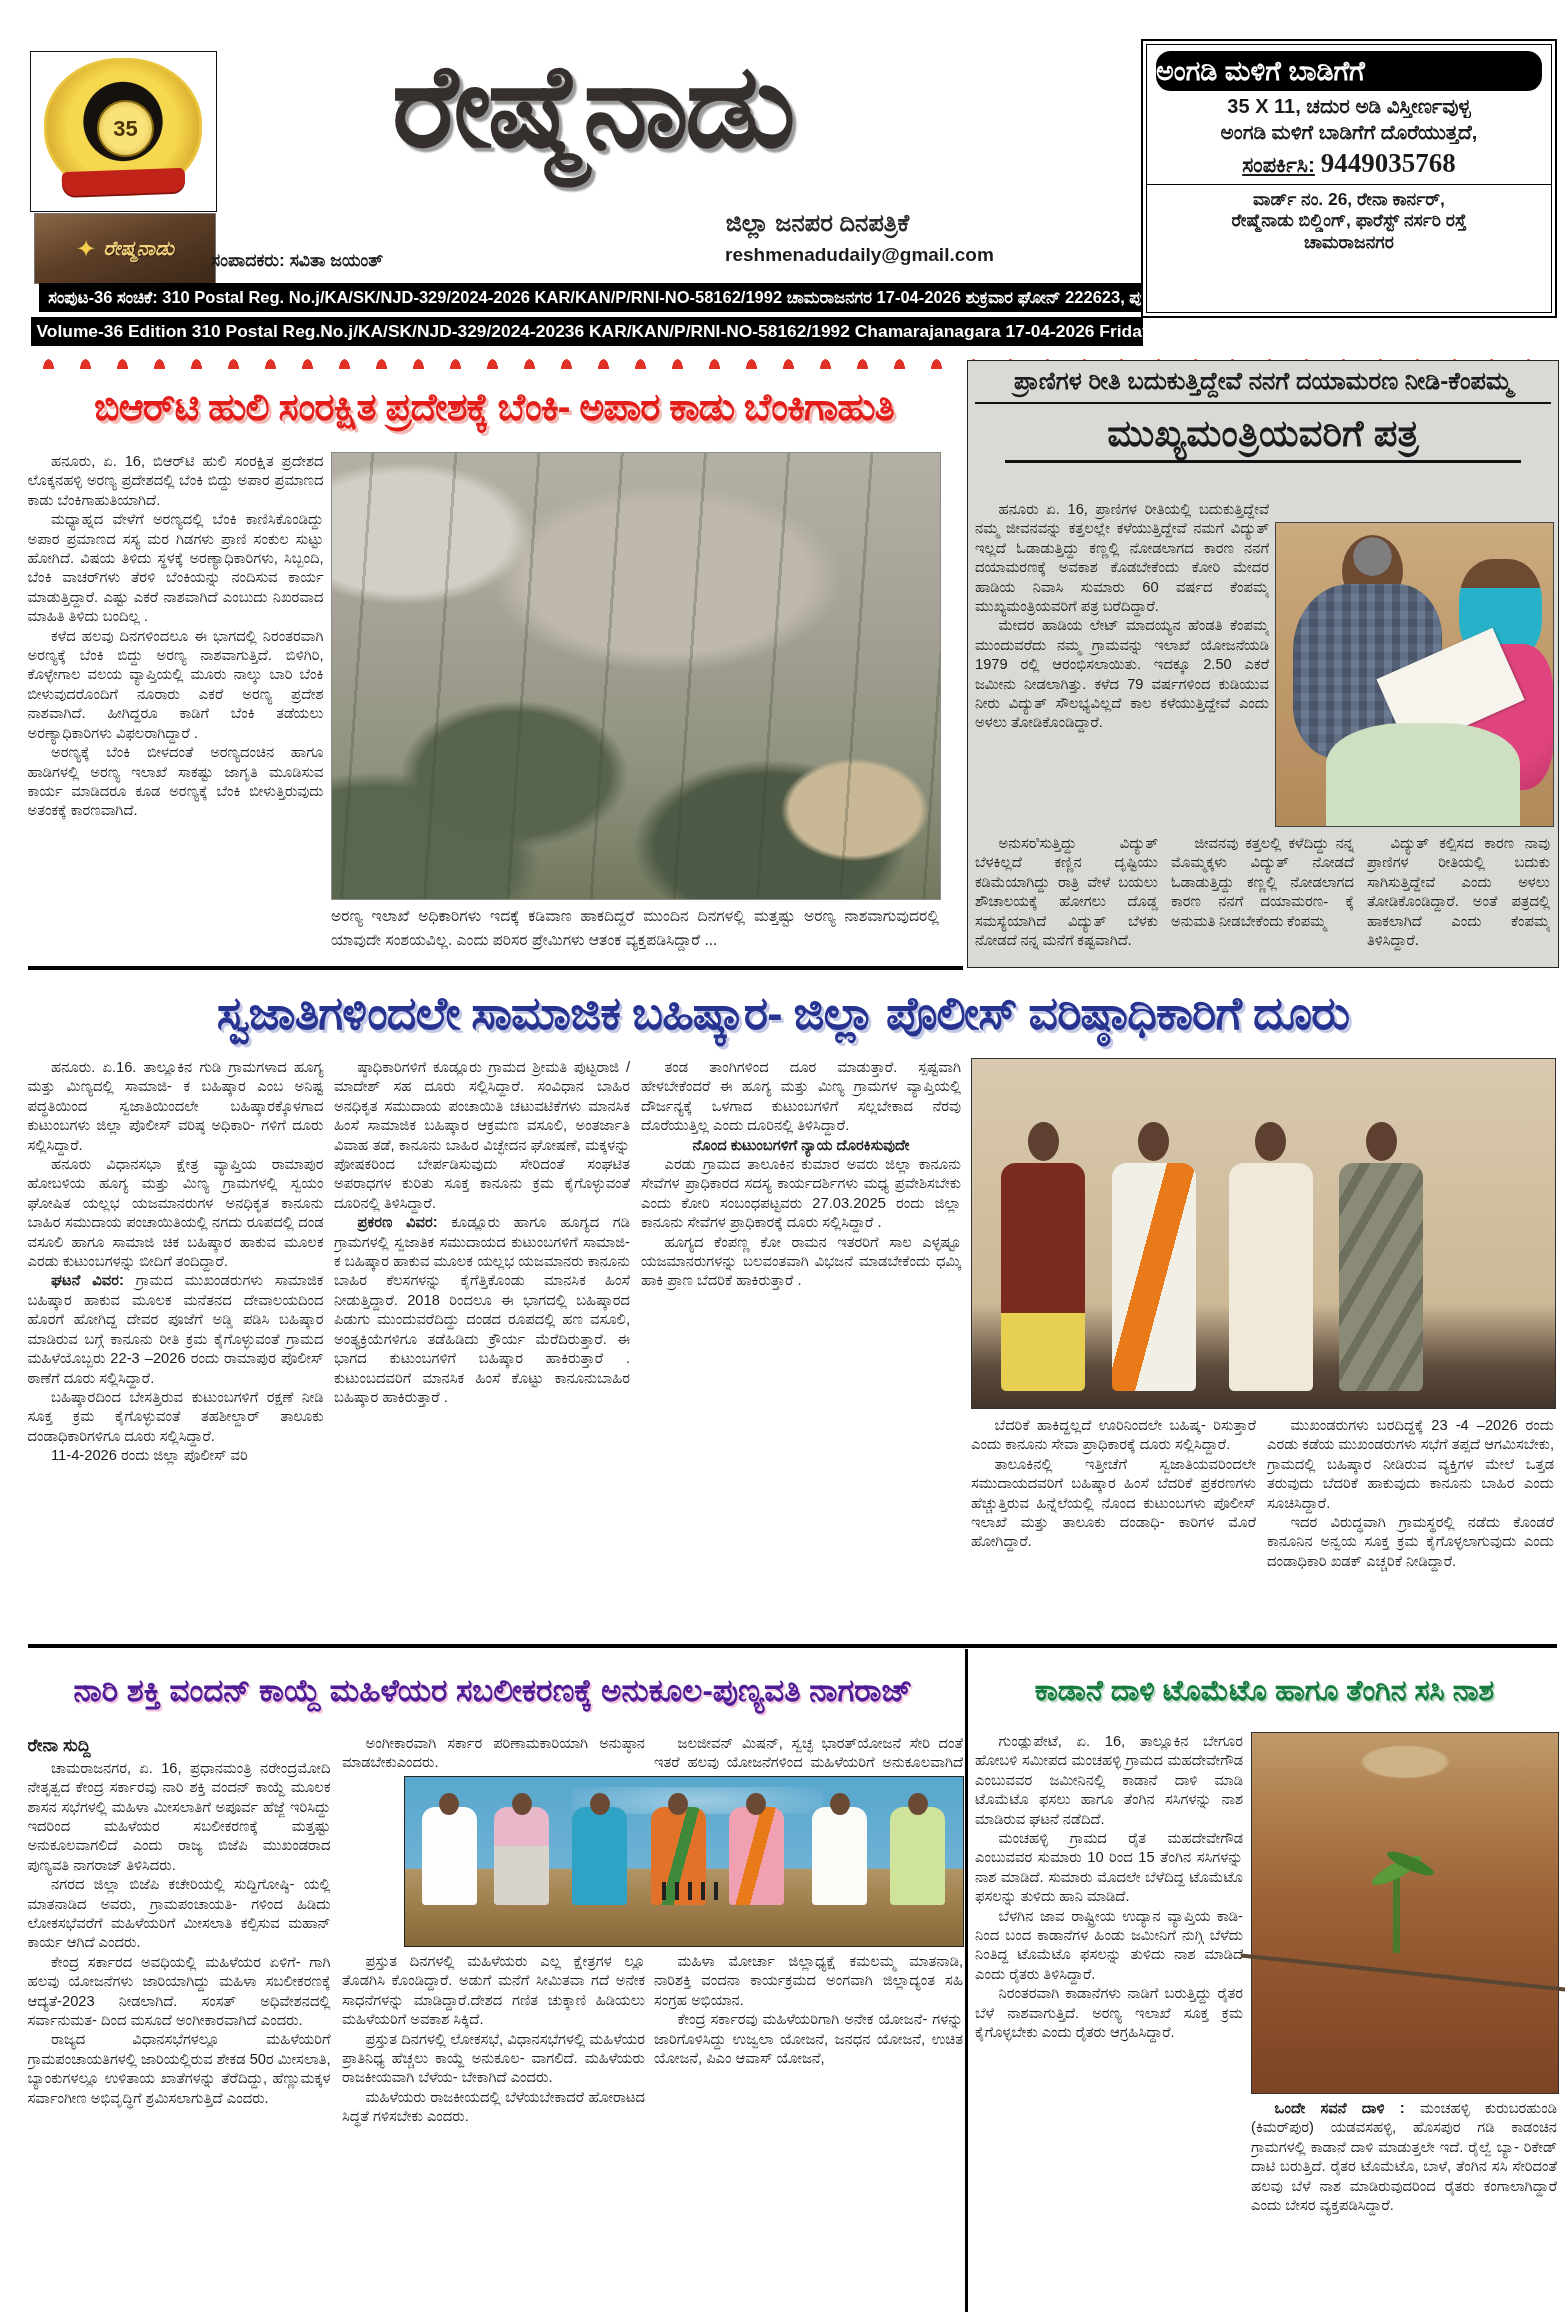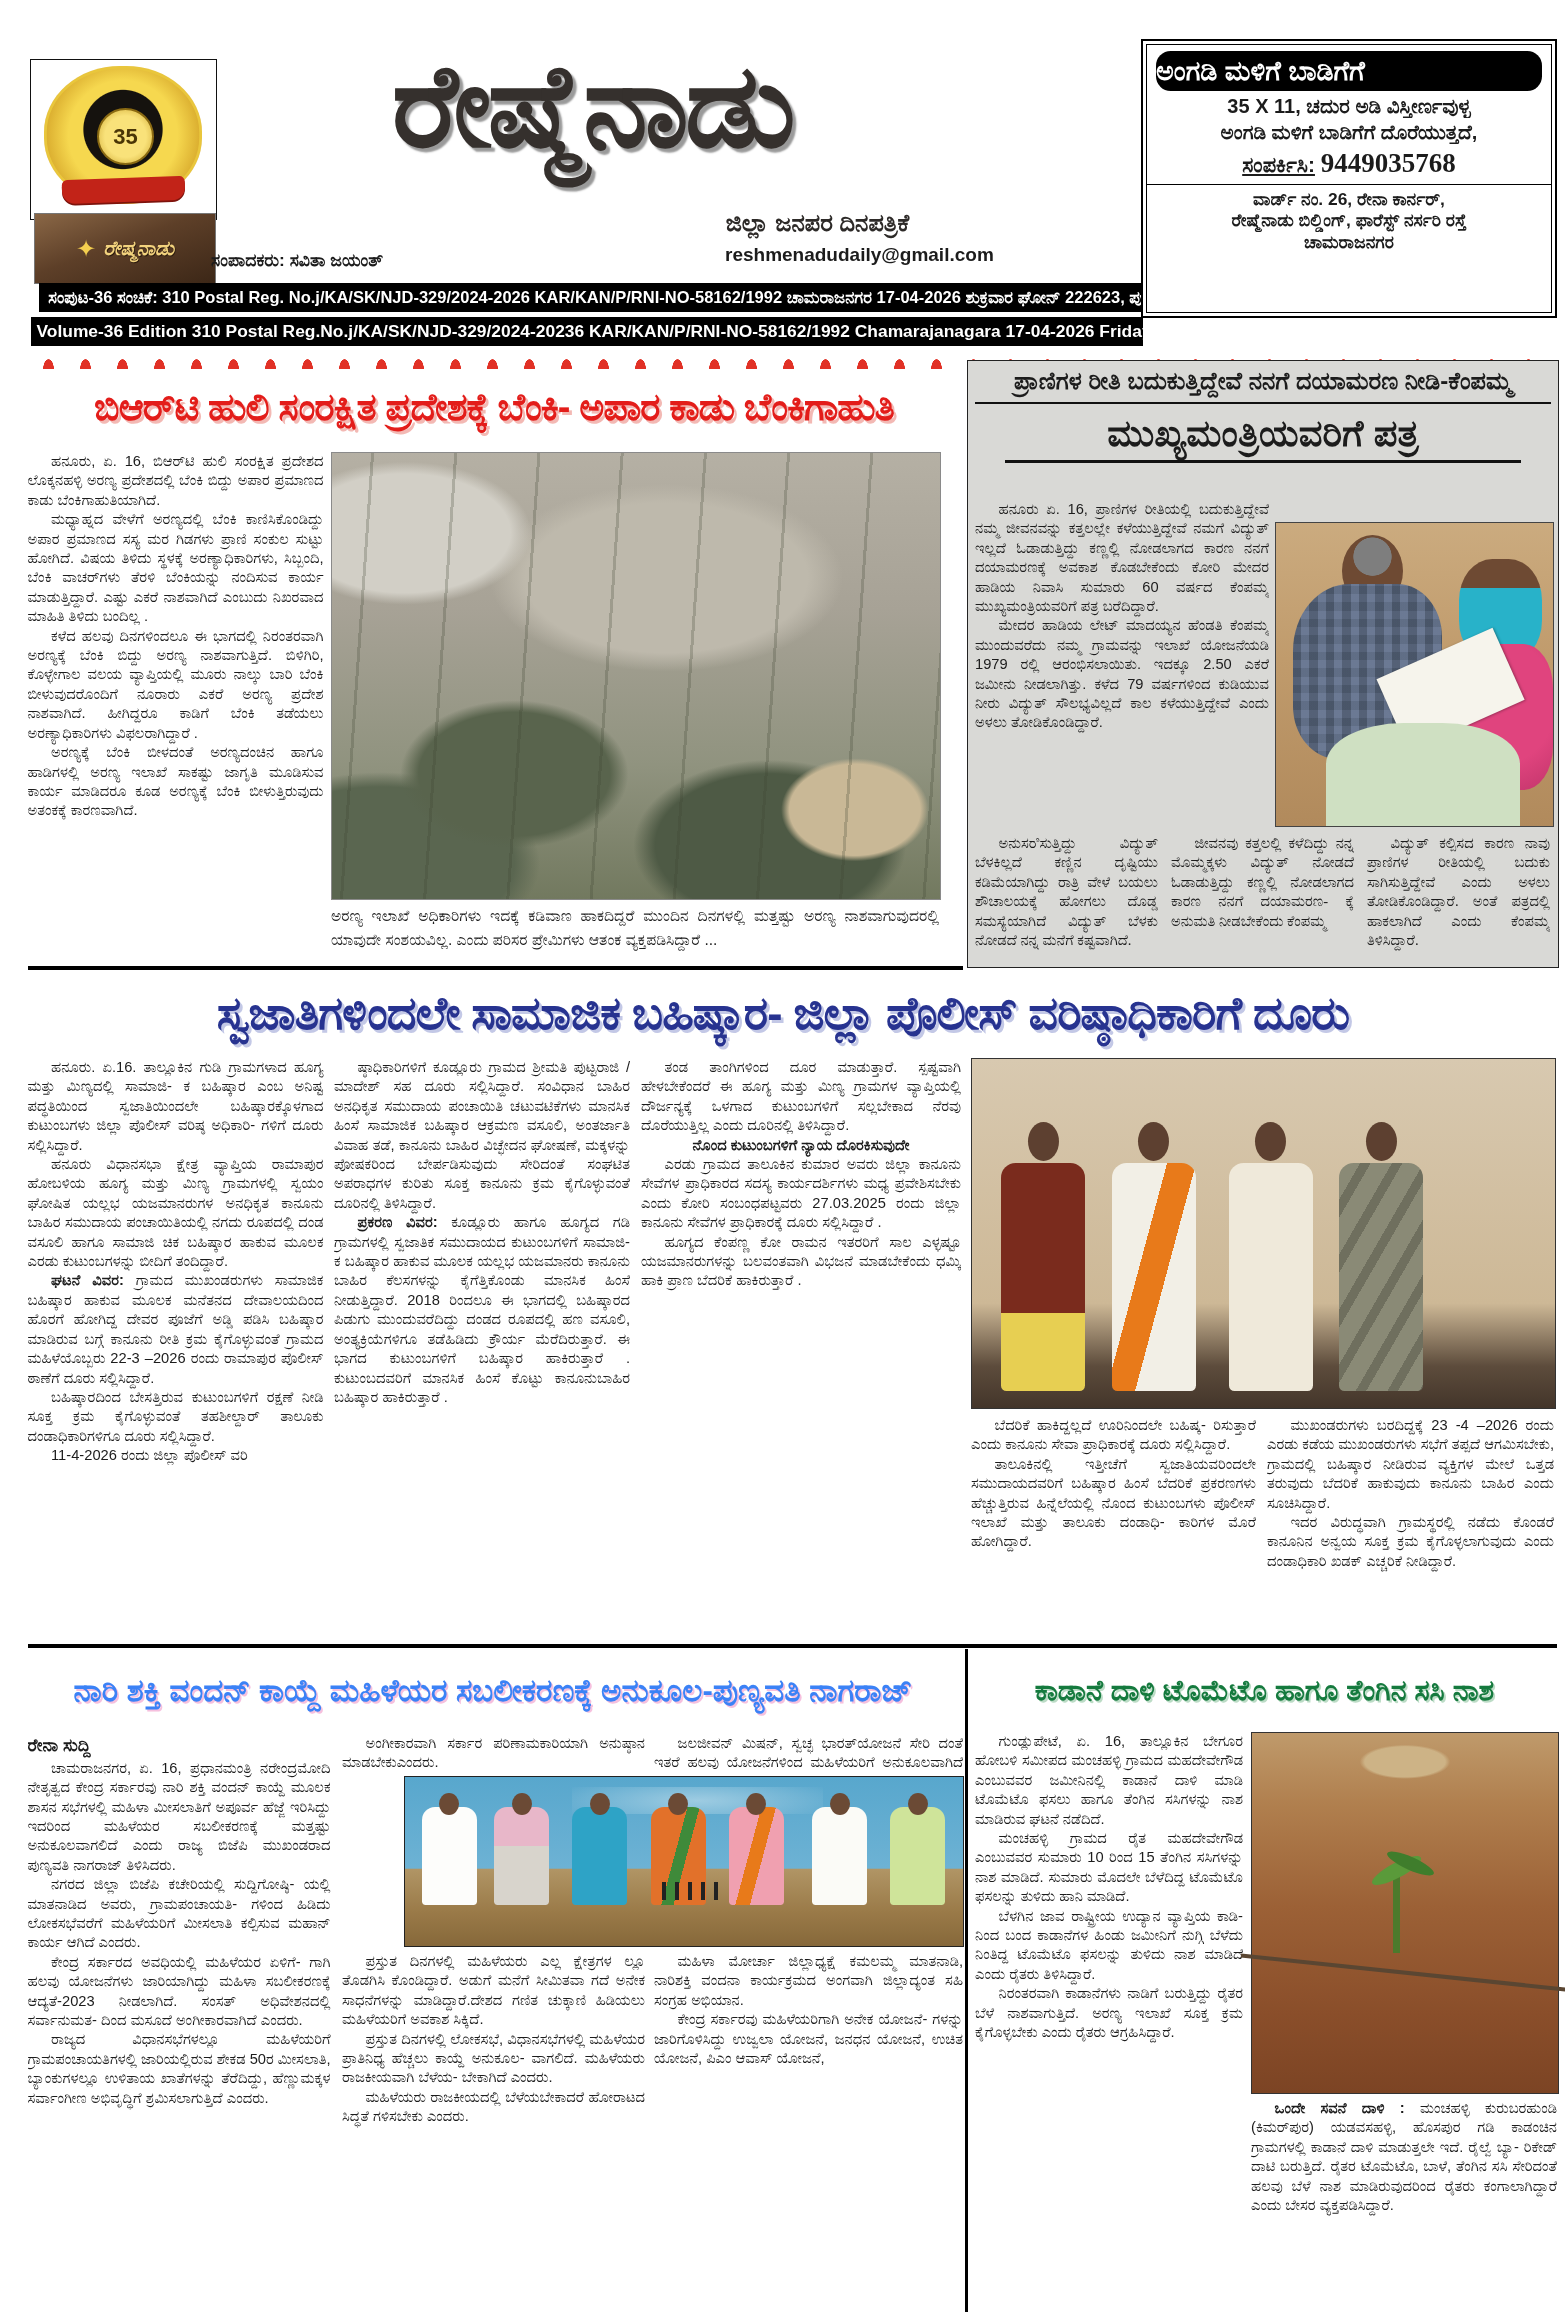--- a/index.html
+++ b/index.html
@@ -5,21 +5,21 @@
   html,body{margin:0;padding:0;background:#e9e9e9;}
   #page{position:relative;width:1566px;height:2314px;background:#ffffff;overflow:hidden;
         font-family:"Liberation Sans",sans-serif;color:#1c1c1c;}
   .abs{position:absolute;}
   .clip{overflow:hidden;}
   .just{text-align:justify;}
   .colbody{font-size:14.7px;line-height:1.32;overflow:hidden;}
   .colbody p{margin:0;text-indent:1.6em;}
 
   
-  #emblem-box{left:30px;top:51px;width:185px;height:159px;border:1.8px solid #111;background:#fff;margin-top:8px;}
+  #emblem-box{left:30px;top:51px;width:185px;height:159px;border:1.8px solid #111;background:#fff;}
   .leafring{position:absolute;left:13px;top:5.5px;width:158px;height:138px;border-radius:48%;
     background:radial-gradient(circle at 50% 46%,#15120e 0 36%,transparent 37%),
                radial-gradient(circle at 50% 50%,#f6d84f 0 52%,#d9ab2d 75%,#b98c1f 100%);
     box-shadow:0 0 0 2.8px #e9c63c inset;}
   .medal{position:absolute;left:66px;top:48px;width:53px;height:53px;border-radius:50%;
     background:radial-gradient(circle,#f9e27a 0 55%,#caa22a 100%);border:2.8px solid #8a6a12;
     display:flex;align-items:center;justify-content:center;font-weight:bold;font-size:22px;color:#4a3606;}
   .crest-ribbon{position:absolute;left:31px;top:118px;width:123px;height:24px;background:#c22318;
     border-radius:5.5px 5.5px 13px 13px;transform:rotate(-2deg);box-shadow:0 1.8px 0 #7d130c;}
   #ribbon-box{left:34px;top:213px;width:180px;height:69px;border:0.9px solid #777;
@@ -60,21 +60,21 @@
     background:radial-gradient(8.3px 15.6px at 50% 100%,#e13126 62%,transparent 66%);
     background-size:37px 17.4px;background-repeat:repeat-x;}
 
   
   .headline{font-weight:bold;text-align:center;white-space:nowrap;overflow:hidden;}
   #headline-fire{left:23px;top:371px;width:942px;height:73px;font-size:38px;line-height:73px;
     color:#e31d1a;text-shadow:2.8px 2.8px 0 #f3b9b4;letter-spacing:-0.9px;}
   #headline-boycott{left:23px;top:975px;width:1520px;height:77px;font-size:46px;line-height:77px;
     color:#273390;text-shadow:2.8px 2.8px 0 #c3c8e6;letter-spacing:-0.9px;}
   #headline-nari{left:23px;top:1653px;width:940px;height:75px;font-size:31px;line-height:75px;
-    color:#3b82f6;text-shadow:1.8px 1.8px 0 #f6c0de;}
+    color:#4c1d95;text-shadow:1.8px 1.8px 0 #f6c0de;}
   #headline-elephant{left:972px;top:1653px;width:585px;height:75px;font-size:28.5px;line-height:75px;
     color:#157a3e;text-shadow:1.8px 1.8px 0 #bcdcc6;}
 
   
   #fire-col1{left:27.5px;top:452px;width:296px;height:512px;}
   #fire-photo{left:331px;top:452px;width:608px;height:446px;border:0.9px solid #8a8a8a;
     background:
       radial-gradient(119px 83px at 86% 80%,#c9b896 0 55%,transparent 62%),
       radial-gradient(211px 119px at 12% 18%,#d2cfc6 0 50%,transparent 60%),
       radial-gradient(294px 156px at 55% 28%,#beb9ac 0 48%,transparent 60%),

